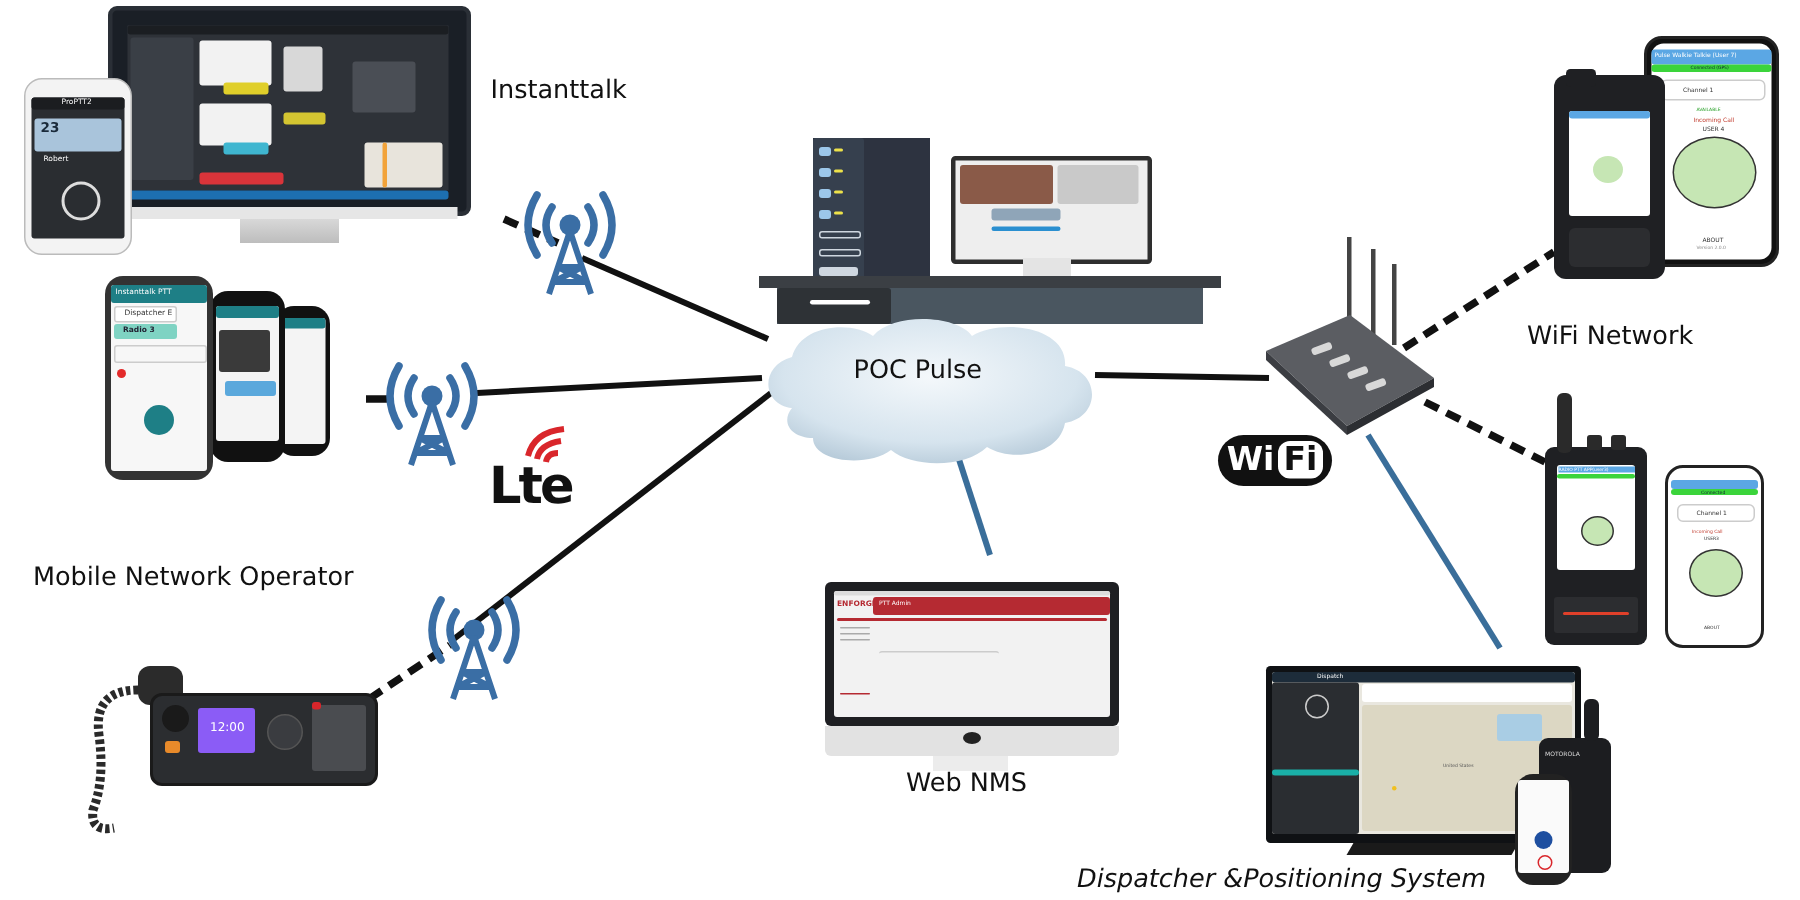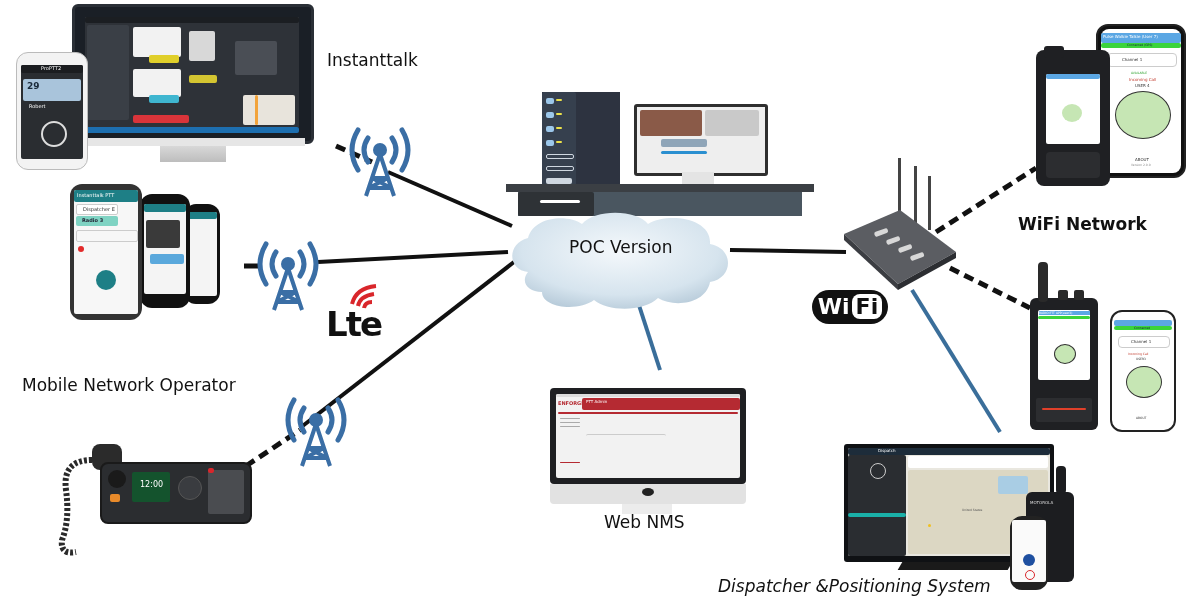--- a/index.html
+++ b/index.html
@@ -67,21 +67,21 @@
     <div class="tile" style="left:10px;top:120px;width:214px;height:6px;background:#1d6fb0;"></div>
   </div>
   <div class="abs chin" style="left:75px;top:138px;width:230px;height:8px;"></div>
   <div class="abs stand" style="left:160px;top:146px;width:66px;height:16px;"></div>
 
   <div class="abs phone white" style="left:16px;top:52px;width:70px;height:116px;">
     <div class="tile" style="left:4px;top:12px;width:62px;height:94px;background:#2a2d31;">
       <div class="tile" style="left:0;top:0;width:62px;height:8px;background:#1b1d20;"></div>
       <div style="position:absolute;left:20px;top:0;font-size:5px;color:#fff;">ProPTT2</div>
       <div class="tile" style="left:2px;top:14px;width:58px;height:22px;background:#a9c4db;">
-        <span style="position:absolute;left:4px;top:2px;font-size:9px;font-weight:bold;color:#1a2a3a;">29</span>
+        <span style="position:absolute;left:4px;top:2px;font-size:9px;font-weight:bold;color:#1a2a3a;">23</span>
       </div>
       <span style="position:absolute;left:8px;top:38px;font-size:5px;color:#fff;">Robert</span>
       <div class="tile" style="left:20px;top:56px;width:22px;height:22px;border-radius:50%;border:2px solid #ddd;"></div>
     </div>
   </div>
 
   <div class="label" style="left:327px;top:50px;">Instanttalk</div>
 
   <svg class="abs" style="left:344px;top:120px;" width="72" height="80" viewBox="0 0 72 80">
     <path d="M14 10 Q2 30 14 50" stroke="#3a6ea5" stroke-width="5" fill="none" stroke-linecap="round"></path>
@@ -147,21 +147,21 @@
 
 <div>
 
   <svg class="abs" style="left:52px;top:440px;" width="80" height="120" viewBox="0 0 80 120">
     <path d="M40 20 Q10 20 14 50 Q18 80 10 100 Q8 115 24 112" stroke="#2a2a2a" stroke-width="6" fill="none" stroke-dasharray="3,2"></path>
     <rect x="40" y="4" width="30" height="26" rx="8" fill="#2b2b2b"></rect>
   </svg>
   <div class="abs" style="left:100px;top:462px;width:148px;height:58px;background:#2b2d30;border-radius:8px;border:2px solid #1a1a1a;">
     <div class="tile" style="left:6px;top:6px;width:18px;height:18px;border-radius:50%;background:#1a1a1a;"></div>
     <div class="tile" style="left:8px;top:30px;width:10px;height:8px;background:#e88a2a;"></div>
-    <div class="tile" style="left:30px;top:8px;width:38px;height:30px;background:#14532d;">
+    <div class="tile" style="left:30px;top:8px;width:38px;height:30px;background:#8b5cf6;">
       <span style="position:absolute;left:8px;top:8px;font-size:8px;color:#fff;">12:00</span>
     </div>
     <div class="tile" style="left:76px;top:12px;width:22px;height:22px;border-radius:50%;background:#3a3c40;border:1px solid #555;"></div>
     <div class="tile" style="left:106px;top:6px;width:36px;height:44px;background:#4a4c50;"></div>
     <div class="tile" style="left:106px;top:4px;width:6px;height:5px;background:#d9262b;"></div>
   </div>
 
   <svg class="abs" style="left:280px;top:390px;" width="72" height="80" viewBox="0 0 72 80">
     <path d="M14 10 Q2 30 14 50" stroke="#3a6ea5" stroke-width="5" fill="none" stroke-linecap="round"></path>
     <path d="M24 18 Q16 30 24 42" stroke="#3a6ea5" stroke-width="5" fill="none" stroke-linecap="round"></path>
@@ -206,21 +206,21 @@
   <svg class="abs" style="left:498px;top:208px;" width="240" height="106" viewBox="0 0 240 106">
     <defs>
       <radialGradient id="cg" cx="50%" cy="40%" r="65%">
         <stop offset="0%" stop-color="#f4f8fb"></stop>
         <stop offset="70%" stop-color="#d6e4ee"></stop>
         <stop offset="100%" stop-color="#b5c9d8"></stop>
       </radialGradient>
     </defs>
     <path d="M30 64 C10 62 8 36 30 30 C36 8 70 6 84 16 C98 0 140 2 150 16 C170 4 214 10 212 36 C236 40 236 70 212 74 C208 96 176 100 160 90 C146 104 110 104 96 92 C80 104 44 100 44 84 C30 84 22 74 30 64 Z" fill="url(#cg)"></path>
   </svg>
-  <div class="cloud-text" style="left:569px;top:237px;">POC Version</div>
+  <div class="cloud-text" style="left:569px;top:237px;">POC Pulse</div>
 </div>
 
 <div>
   <div class="abs" style="left:550px;top:388px;width:196px;height:96px;background:#1e1f22;border-radius:4px;">
     <div class="tile" style="left:6px;top:6px;width:184px;height:84px;background:#f2f2f2;">
       <div class="tile" style="left:0;top:0;width:184px;height:3px;background:#dcdcdc;"></div>
       <span style="position:absolute;left:2px;top:6px;font-size:5px;font-weight:bold;color:#b52a32;">ENFORGE</span>
       <div class="tile" style="left:26px;top:4px;width:158px;height:12px;background:#b52a32;">
         <span style="position:absolute;left:4px;top:1px;font-size:4px;color:#fff;">PTT Admin</span>
       </div>
@@ -280,21 +280,21 @@
   </div>
 
   <div class="abs" style="left:1036px;top:50px;width:74px;height:136px;background:#1f2023;border-radius:8px;">
     <div class="tile" style="left:8px;top:-4px;width:20px;height:12px;background:#1f2023;border-radius:3px;"></div>
     <div class="tile" style="left:10px;top:24px;width:54px;height:70px;background:#fff;">
       <div class="tile" style="left:0;top:0;width:54px;height:5px;background:#5ba7e4;"></div>
       <div class="tile" style="left:16px;top:30px;width:20px;height:18px;border-radius:50%;background:#c6e6b4;"></div>
     </div>
     <div class="tile" style="left:10px;top:102px;width:54px;height:26px;background:#2c2d30;border-radius:4px;"></div>
   </div>
-  <div class="label" style="left:1018px;top:214px;font-weight:bold;">WiFi Network</div>
+  <div class="label" style="left:1018px;top:214px;">WiFi Network</div>
 
   <div class="abs" style="left:1030px;top:298px;width:68px;height:132px;background:#1f2023;border-radius:6px;">
     <div class="tile" style="left:8px;top:-36px;width:10px;height:40px;background:#2a2a2a;border-radius:4px;"></div>
     <div class="tile" style="left:28px;top:-8px;width:10px;height:10px;background:#2a2a2a;"></div>
     <div class="tile" style="left:44px;top:-8px;width:10px;height:10px;background:#2a2a2a;"></div>
     <div class="tile" style="left:8px;top:12px;width:52px;height:70px;background:#fff;">
       <span style="position:absolute;left:1px;top:1px;font-size:3px;color:#fff;background:#5ba7e4;width:51px;white-space:nowrap;overflow:hidden;">RADIO PTT APP(user3)</span>
       <div class="tile" style="left:0;top:6px;width:52px;height:3px;background:#3bd43b;"></div>
       <div class="tile" style="left:16px;top:34px;width:20px;height:18px;border-radius:50%;background:#c6e6b4;border:1px solid #333;"></div>
     </div>

